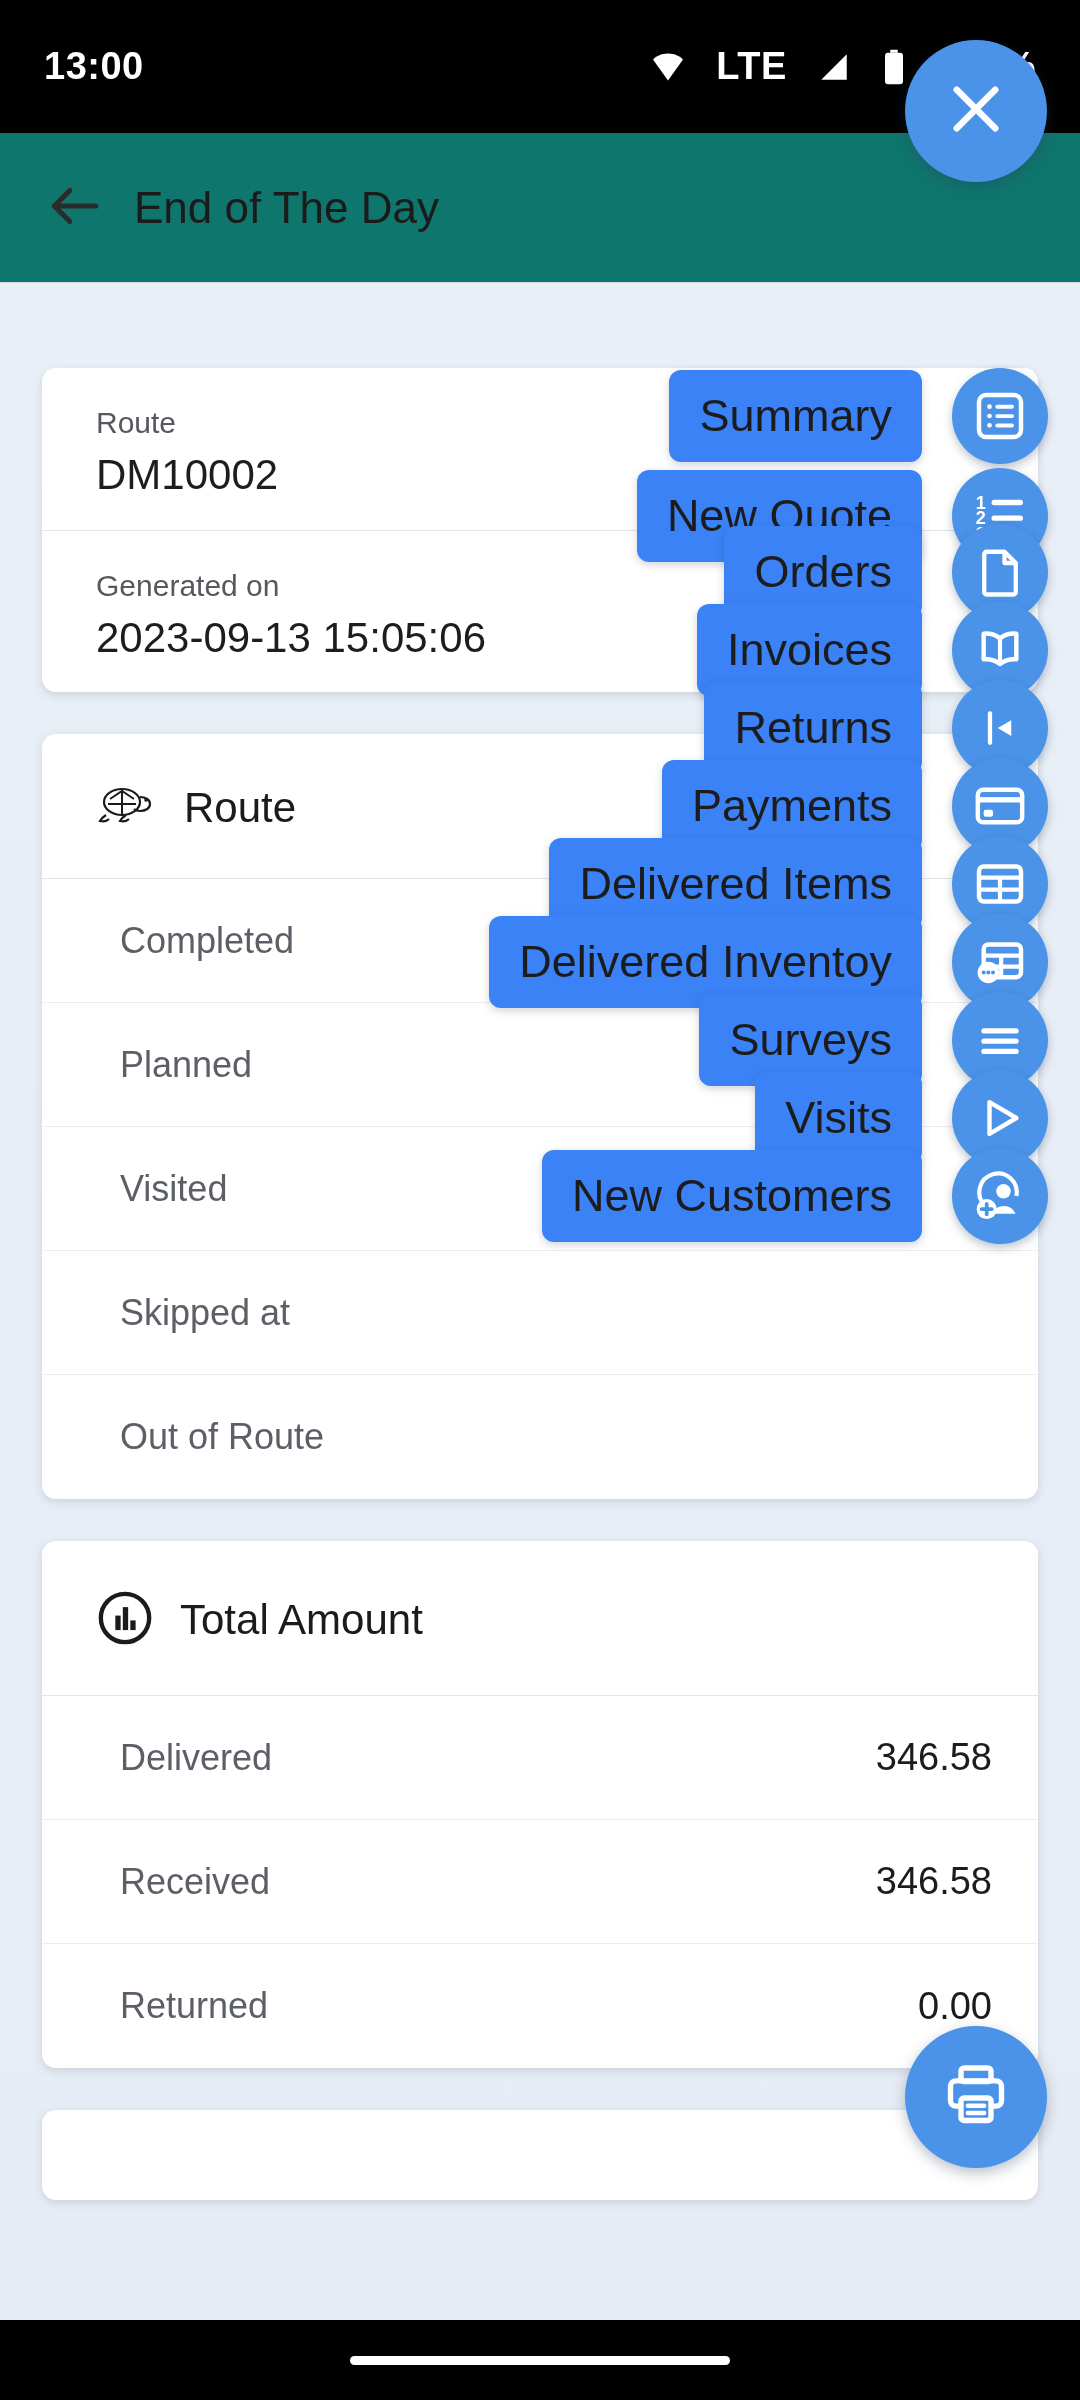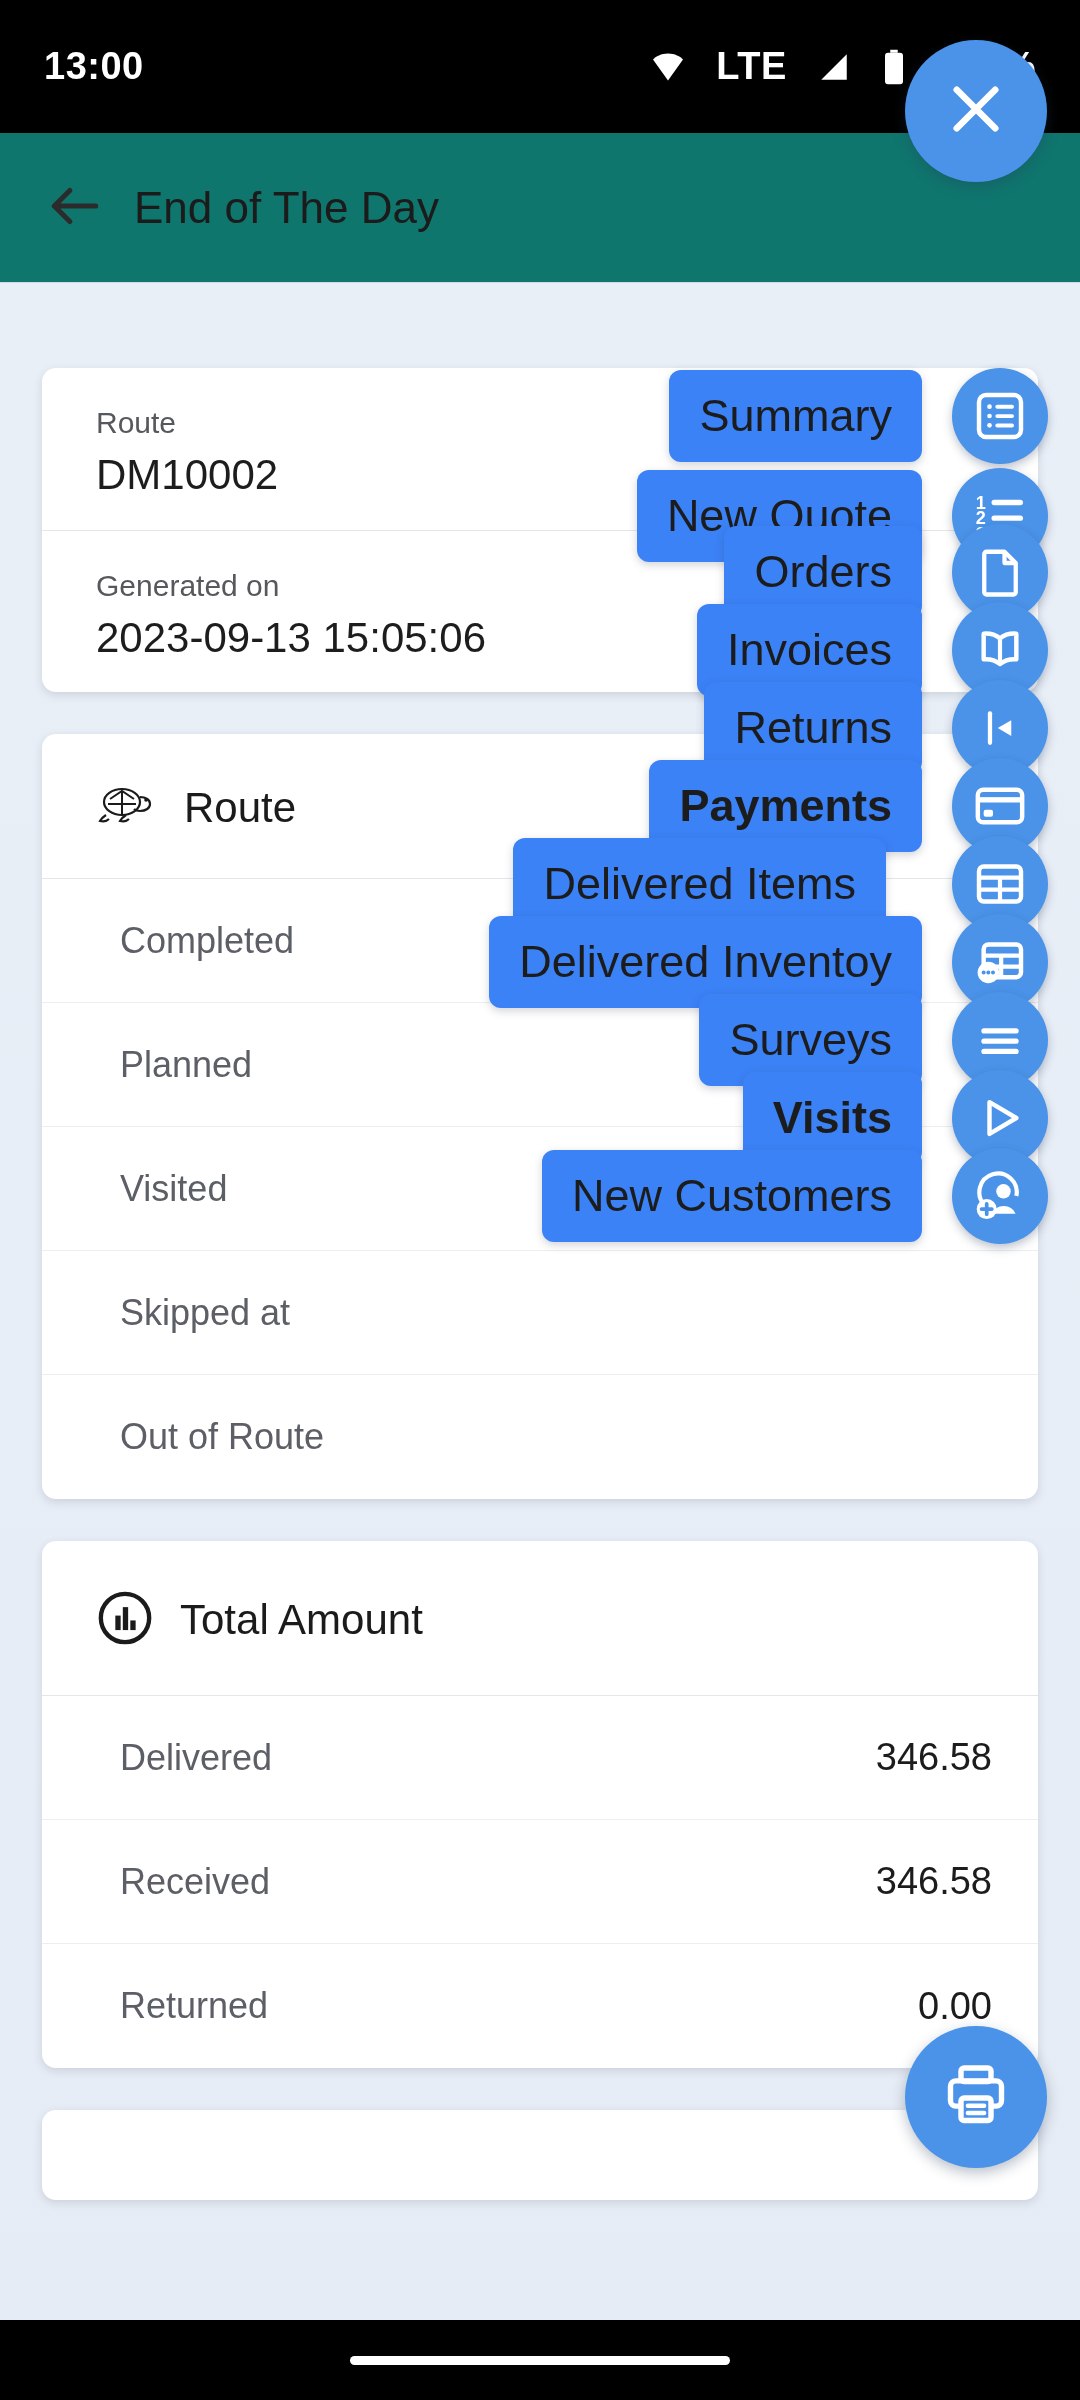--- a/index.html
+++ b/index.html
@@ -348,32 +348,32 @@
   <div class="fab-item" style="top:680px;">
     <div class="fab-label">Returns</div>
     <div class="fab-circle">
       <svg width="54" height="54" viewBox="0 0 24 24">
         <rect x="6.6" y="4.5" width="1.9" height="15" rx=".9" fill="#fff"></rect>
         <path d="M17 8.5v7l-6-3.5z" fill="#fff"></path>
       </svg>
     </div>
   </div>
 
-  <div class="fab-item" style="top:758px;font-weight:bold;">
+  <div class="fab-item" style="top:758px;">
     <div class="fab-label">Payments</div>
     <div class="fab-circle">
       <svg width="56" height="56" viewBox="0 0 24 24">
         <rect x="2.5" y="5" width="19" height="14" rx="2.3" fill="none" stroke="#fff" stroke-width="1.9"></rect>
         <rect x="2.5" y="8.2" width="19" height="2.3" fill="#fff"></rect>
         <rect x="5" y="13.6" width="4" height="3" rx=".9" fill="#fff"></rect>
       </svg>
     </div>
   </div>
 
-  <div class="fab-item" style="top:836px;gap:36px;">
+  <div class="fab-item" style="top:836px;">
     <div class="fab-label">Delivered Items</div>
     <div class="fab-circle">
       <svg width="56" height="56" viewBox="0 0 24 24">
         <rect x="3" y="4.5" width="18" height="15" rx="2" fill="none" stroke="#fff" stroke-width="1.9"></rect>
         <path d="M3 9.3h18M3 14.4h18M12 9.3v10.2" stroke="#fff" stroke-width="1.8" fill="none"></path>
       </svg>
     </div>
   </div>
 
   <div class="fab-item" style="top:914px;">
@@ -394,21 +394,21 @@
     <div class="fab-label">Surveys</div>
     <div class="fab-circle">
       <svg width="56" height="56" viewBox="0 0 24 24">
         <rect x="4" y="7" width="16" height="2.2" rx="1.1" fill="#fff"></rect>
         <rect x="4" y="11.4" width="16" height="2.2" rx="1.1" fill="#fff"></rect>
         <rect x="4" y="15.8" width="16" height="2.2" rx="1.1" fill="#fff"></rect>
       </svg>
     </div>
   </div>
 
-  <div class="fab-item" style="top:1070px;font-weight:bold;">
+  <div class="fab-item" style="top:1070px;">
     <div class="fab-label">Visits</div>
     <div class="fab-circle">
       <svg width="56" height="56" viewBox="0 0 24 24">
         <path d="M7.5 5.2 19 12 7.5 18.8z" fill="none" stroke="#fff" stroke-width="1.9" stroke-linejoin="round"></path>
       </svg>
     </div>
   </div>
 
   <div class="fab-item" style="top:1148px;">
     <div class="fab-label">New Customers</div>

